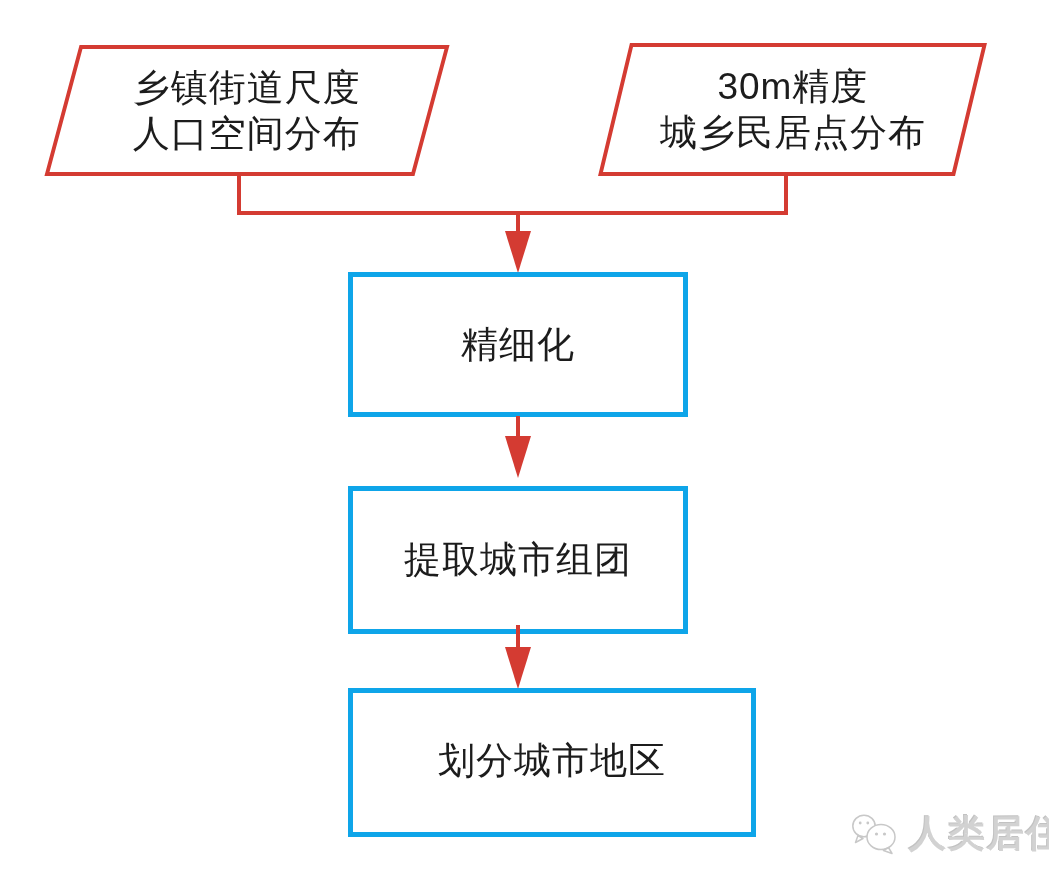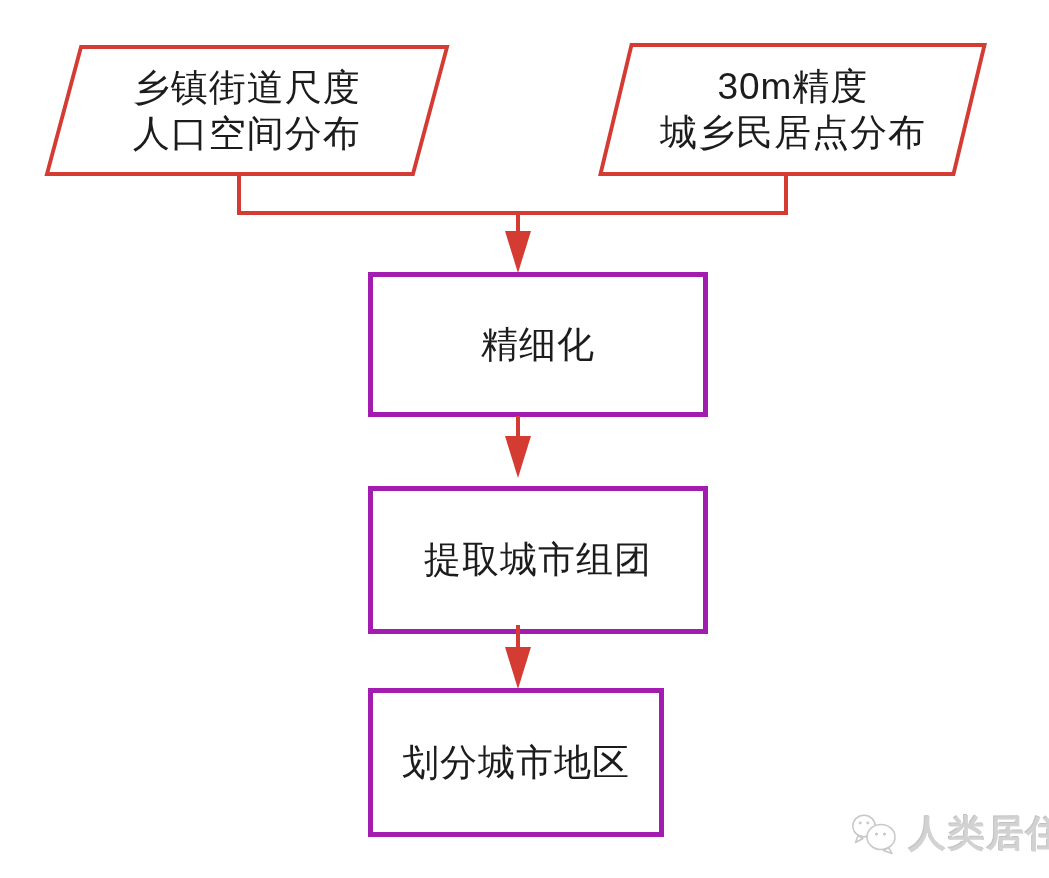--- a/index.html
+++ b/index.html
@@ -22,31 +22,31 @@
     justify-content: center;
     text-align: center;
     background: #ffffff;
     color: #1c1c1c;
     font-size: 37px;
     line-height: 46px;
     font-weight: 500;
     letter-spacing: 1px;
     white-space: nowrap;
   }
-  .rect { border: 5px solid #a21caf; margin-left: 20px; }
+  .rect { border: 5px solid #0ea5e9; }
   .para { border: 4px solid #d43b32; }
 
   .para-left  { left: 62px;  top: 45px; width: 370px; height: 131px; transform: skewX(-15deg); }
   .para-right { left: 614px; top: 43px; width: 357px; height: 133px; transform: skewX(-13.5deg); }
   .para .unskew-left  { transform: skewX(15deg); }
   .para .unskew-right { transform: skewX(13.5deg); }
 
   .rect-1 { left: 348px; top: 272px; width: 340px; height: 145px; }
   .rect-2 { left: 348px; top: 486px; width: 340px; height: 148px; }
-  .rect-3 { left: 348px; top: 688px; width: 296px; height: 149px; }
+  .rect-3 { left: 348px; top: 688px; width: 408px; height: 149px; font-family: Liberation Mono, monospace; }
 
   .label-line { display: block; }
 
   
   .line { position: absolute; background: #d43b32; }
   .conn-left-v  { left: 237px; top: 174px; width: 4px;  height: 41px; }
   .conn-right-v { left: 784px; top: 174px; width: 4px;  height: 41px; }
   .conn-h       { left: 237px; top: 211px; width: 551px; height: 4px; }
 
   .shaft-1 { left: 516px; top: 213px; width: 4px; height: 22px; }

